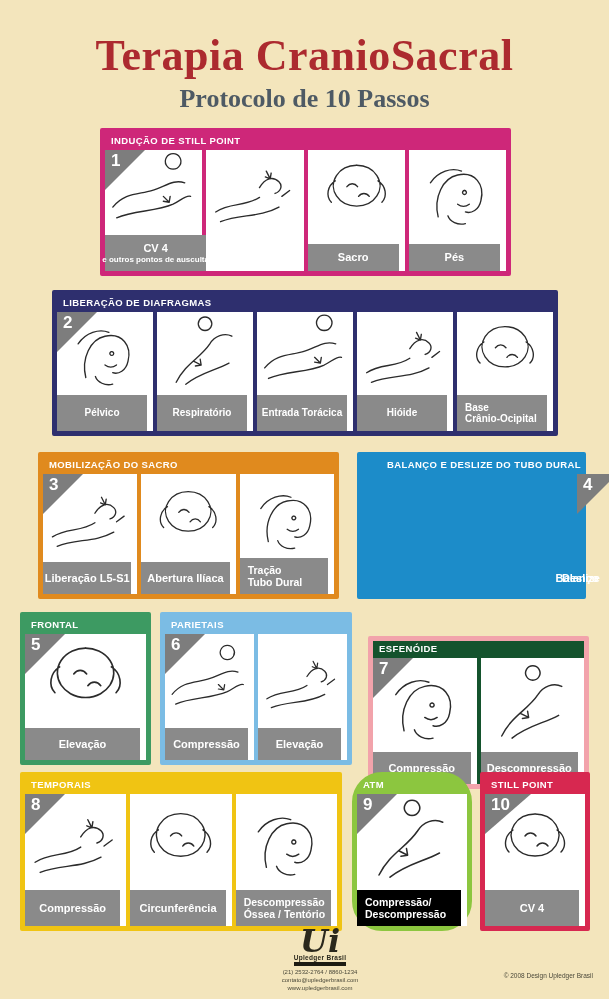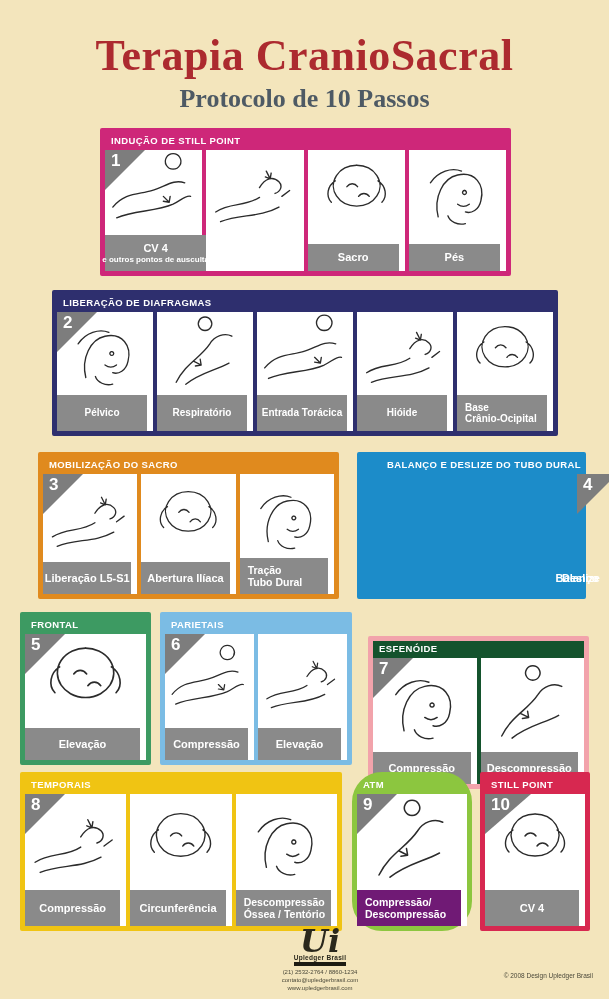--- a/index.html
+++ b/index.html
@@ -293,21 +293,21 @@
       </div>
     </div>
     <div class="sec sec8" style="border-color: rgb(140, 198, 63); background: rgb(140, 198, 63); border-radius: 30px;">
       <div class="band">ATM</div>
       <div class="panels">
         <div class="panel">
           <div class="img"><svg viewBox="0 0 100 80" preserveAspectRatio="xMidYMid meet">
               <path d="M20,70 C30,50 45,45 55,30 C60,22 70,18 78,22 M30,72 C45,60 60,58 75,50 M50,16 a7,7 0 1,1 .1,0 M38,48 l8,4 M46,52 l-6,1 M46,52 l-1,-6" fill="none" stroke="#2b2b2b" stroke-width="1.4" stroke-linecap="round"></path>
             </svg></div>
           <div class="badge" style="background: rgb(125, 125, 125);">9</div>
-          <div class="plabel two" style="background: #701a75;">
+          <div class="plabel two" style="background: #000000;">
             <span>Compressão/</span>
             <span>Descompressão</span>
           </div>
         </div>
       </div>
     </div>
     <div class="sec sec9" style="border-color: rgb(215, 40, 80); background: rgb(215, 40, 80);">
       <div class="band">STILL POINT</div>
       <div class="panels">
         <div class="panel">

